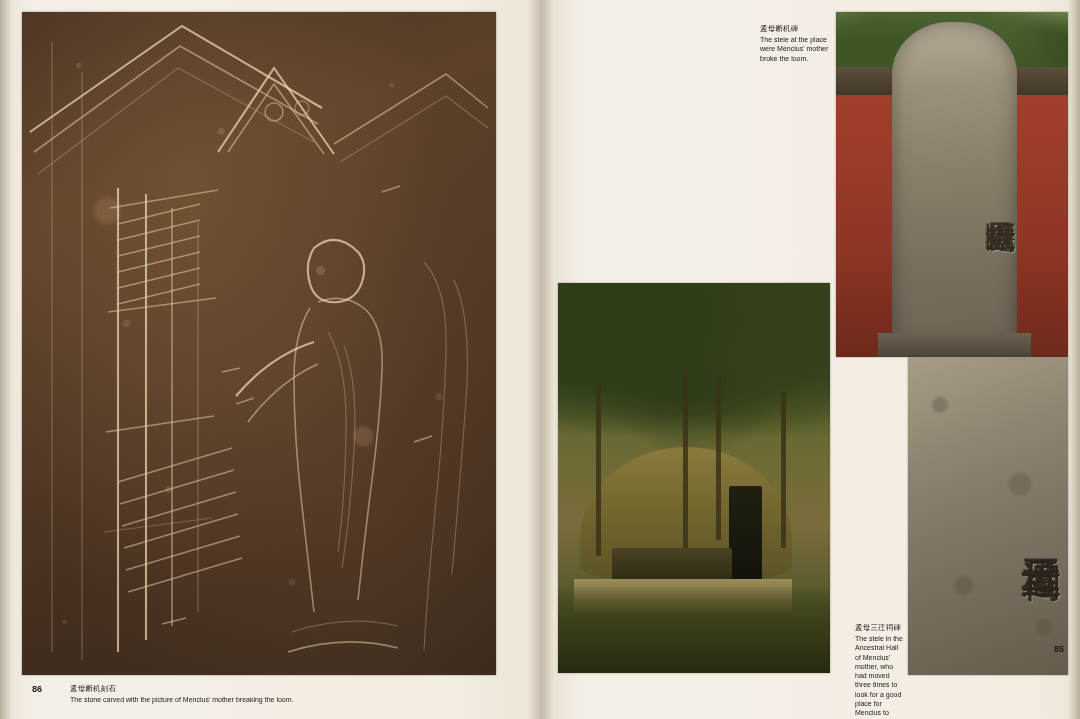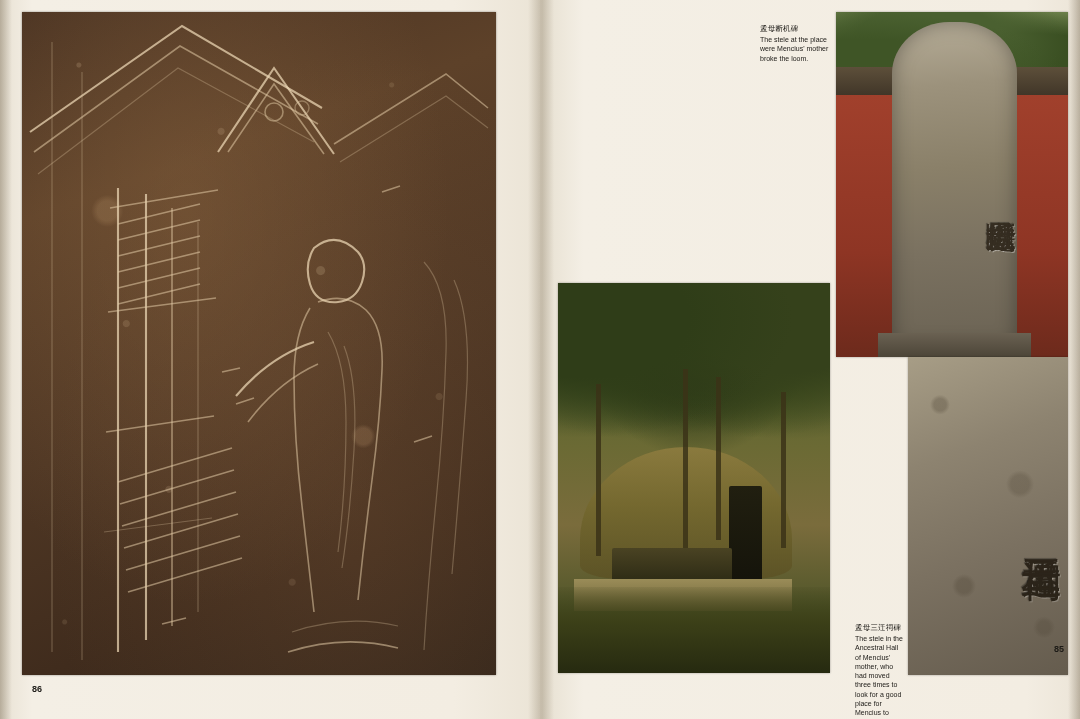--- a/index.html
+++ b/index.html
@@ -418,20 +418,24 @@
       <g class="faint">
         <line x1="200" y1="360" x2="218" y2="356"></line>
         <line x1="214" y1="392" x2="232" y2="386"></line>
         <line x1="360" y1="180" x2="378" y2="174"></line>
         <line x1="392" y1="430" x2="410" y2="424"></line>
         <line x1="140" y1="612" x2="164" y2="606"></line>
       </g>
     </svg>
   </div>
 
+  <div class="caption cap-rubbing">
+    <p class="cn">孟母断机刻石</p>
+    <p class="en">The stone carved with the picture of Mencius' mother breaking the loom.</p>
+  </div>
 
   <div class="folio folio-left">86</div>
 
   <div class="caption cap-stele-top">
     <p class="cn">孟母断机碑</p>
     <p class="en">The stele at the place were Mencius' mother broke the loom.</p>
   </div>
 
   <div class="photo stele-top">
     <div class="trees"></div>

